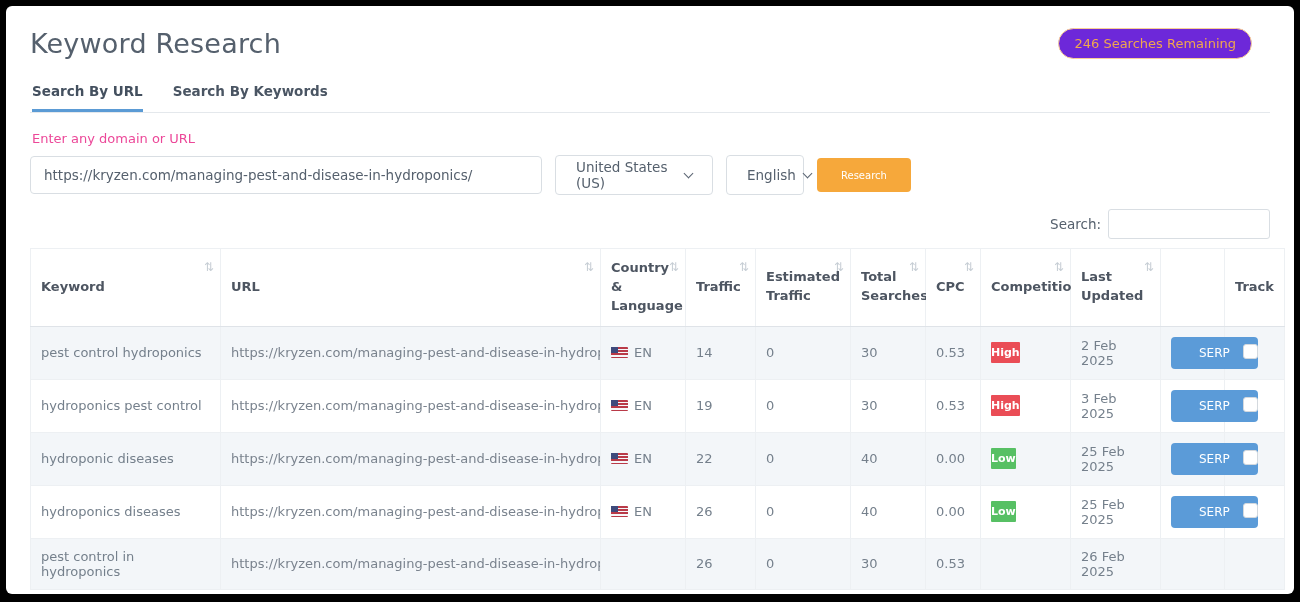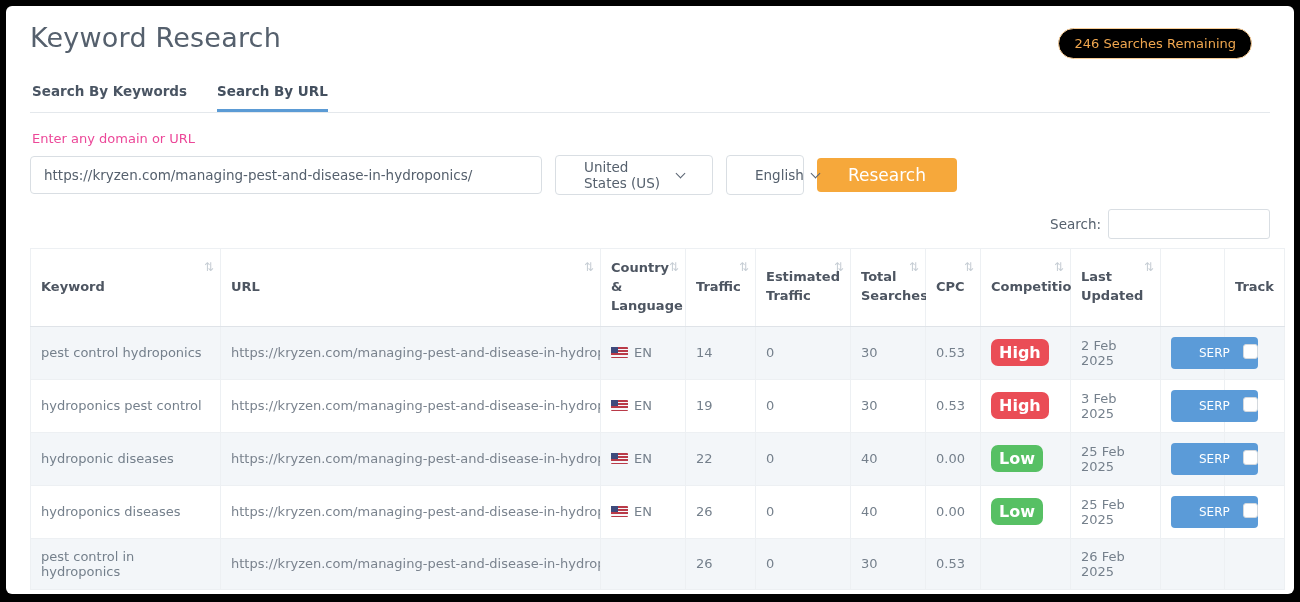--- a/index.html
+++ b/index.html
@@ -9,55 +9,55 @@
     font-family:"DejaVu Sans","Liberation Sans",sans-serif;
     position:relative;
   }
   .frame {
     position:absolute; left:6px; top:6px; right:6px; bottom:8px;
     background:#fff; border-radius:6px; overflow:hidden;
   }
   .page { padding:16px 24px 0 24px; }
 
   
-  .page-header { display:flex; justify-content:space-between; align-items:flex-start;gap:44px; }
+  .page-header { display:flex; justify-content:space-between; align-items:flex-end;gap:44px; }
   .page-title { font-size:27px; font-weight:400; color:#55606d; letter-spacing:0.2px; }
   .credits-badge {
     margin-top:6px; margin-right:18px;
-    border:1px solid #f8cd97; color:#f0a74f; background:#000000;
+    border:1px solid #f8cd97; color:#f0a74f; background:#6d28d9;
     border-radius:999px; padding:7px 15px; font-size:13px; white-space:nowrap;
   }
 
   
   .tabs { margin-top:24px; border-bottom:1px solid #e4e8ec; display:flex; gap:30px; padding:0 2px; }
   .tab { font-size:13.5px; font-weight:700; color:#4a5563; padding:0 0 10px 0; cursor:pointer; border-bottom:3px solid transparent; }
   .tab.active { border-bottom-color:#5b9bd5; color:#44505f; }
 
   
   .form-label { margin:18px 0 9px 2px; color:#ec4899; font-size:13px; }
   .form-row { display:flex; align-items:center; gap:13px; }
   .url-input {
     width:512px; height:38px; border:1px solid #d9dee3; border-radius:4px;
     padding:0 13px; font-size:13.5px; color:#55606d; outline:none;
     font-family:"DejaVu Sans","Liberation Sans",sans-serif;
   }
   .select {
     height:40px; border:1px solid #d9dee3; border-radius:4px; background:#fff;
     display:flex; align-items:center; justify-content:space-between;
-    padding:0 28px; font-size:13.5px; color:#55606d; cursor:pointer;
+    padding:0 20px; font-size:13.5px; color:#55606d; cursor:pointer;
   }
   .select.country { width:158px; }
   .select.language { width:78px; }
   .chevron {
     width:7px; height:7px; border-right:1.6px solid #5a6472; border-bottom:1.6px solid #5a6472;
     transform:rotate(45deg); margin-top:-4px; margin-left:8px; flex:0 0 auto;
   }
   .research-btn {
-    height:34px; padding:0 31px; background:#f6a83b; border:none; border-radius:4px;
-    color:#fff; font-size:17px; cursor:pointer;
+    height:34px; padding:0 24px; background:#f6a83b; border:none; border-radius:4px;
+    color:#fff; font-size:10px; cursor:pointer;
     font-family:"DejaVu Sans","Liberation Sans",sans-serif;
   }
 
   
   .results-title { margin-top:27px; font-size:20px; font-weight:400; color:#55606d; }
   .table-search { display:flex; justify-content:flex-end; align-items:center; gap:7px; margin-top:14px; }
   .table-search label { font-size:13.5px; color:#55606d; }
   .table-search input {
     width:162px; height:30px; border:1px solid #d9dee3; border-radius:3px; outline:none;
     padding:0 8px; font-size:13px; color:#55606d;
@@ -77,21 +77,21 @@
   .sort-icon { position:absolute; right:6px; top:10px; color:#c6cdd4; font-size:12px; font-weight:400; }
   .url-cell { white-space:nowrap; overflow:hidden; color:#7a838e; }
 
   .flag {
     display:inline-block; width:17px; height:11px; margin-right:6px; vertical-align:-1px;
     background:repeating-linear-gradient(to bottom, #b93a48 0 1.6px, #f6f8fa 1.6px 3.2px);
     position:relative; border-radius:1px;
   }
   .flag::before { content:""; position:absolute; left:0; top:0; width:7px; height:6px; background:#3e4a7c; }
 
-  .badge { display:inline-block; padding:4px 8px; border-radius:7px; color:#fff; font-size:16px; font-weight:700; }
+  .badge { display:inline-block; padding:4px 0; border-radius:1px; color:#fff; font-size:11px; font-weight:700; }
   .badge.high { background:#ea4d56; }
   .badge.low  { background:#57c064; }
 
   .serp-btn {
     background:#5b9bd8; color:#fff; border:none; border-radius:4px; cursor:pointer;
     font-size:12px; padding:9px 28px; font-family:"DejaVu Sans","Liberation Sans",sans-serif;
   }
   .track-cb {
     appearance:none; -webkit-appearance:none; width:15px; height:15px; margin-left:8px;
     border:1px solid #d4d9de; border-radius:3px; background:#fff; cursor:pointer; display:inline-block;
@@ -107,22 +107,22 @@
 
 <div class="frame">
   <div class="page">
 
     <div class="page-header">
       <h1 class="page-title">Keyword Research</h1>
       <div class="credits-badge">246 Searches Remaining</div>
     </div>
 
     <div class="tabs">
+      <div class="tab active">Search By URL</div>
       <div class="tab">Search By Keywords</div>
-      <div class="tab active">Search By URL</div>
     </div>
 
     <div class="form-label">Enter any domain or URL</div>
     <div class="form-row">
       <input class="url-input" type="text" value="https://kryzen.com/managing-pest-and-disease-in-hydroponics/" style="">
       <div class="select country">
         <span>United States (US)</span>
         <span class="chevron"></span>
       </div>
       <div class="select language">

